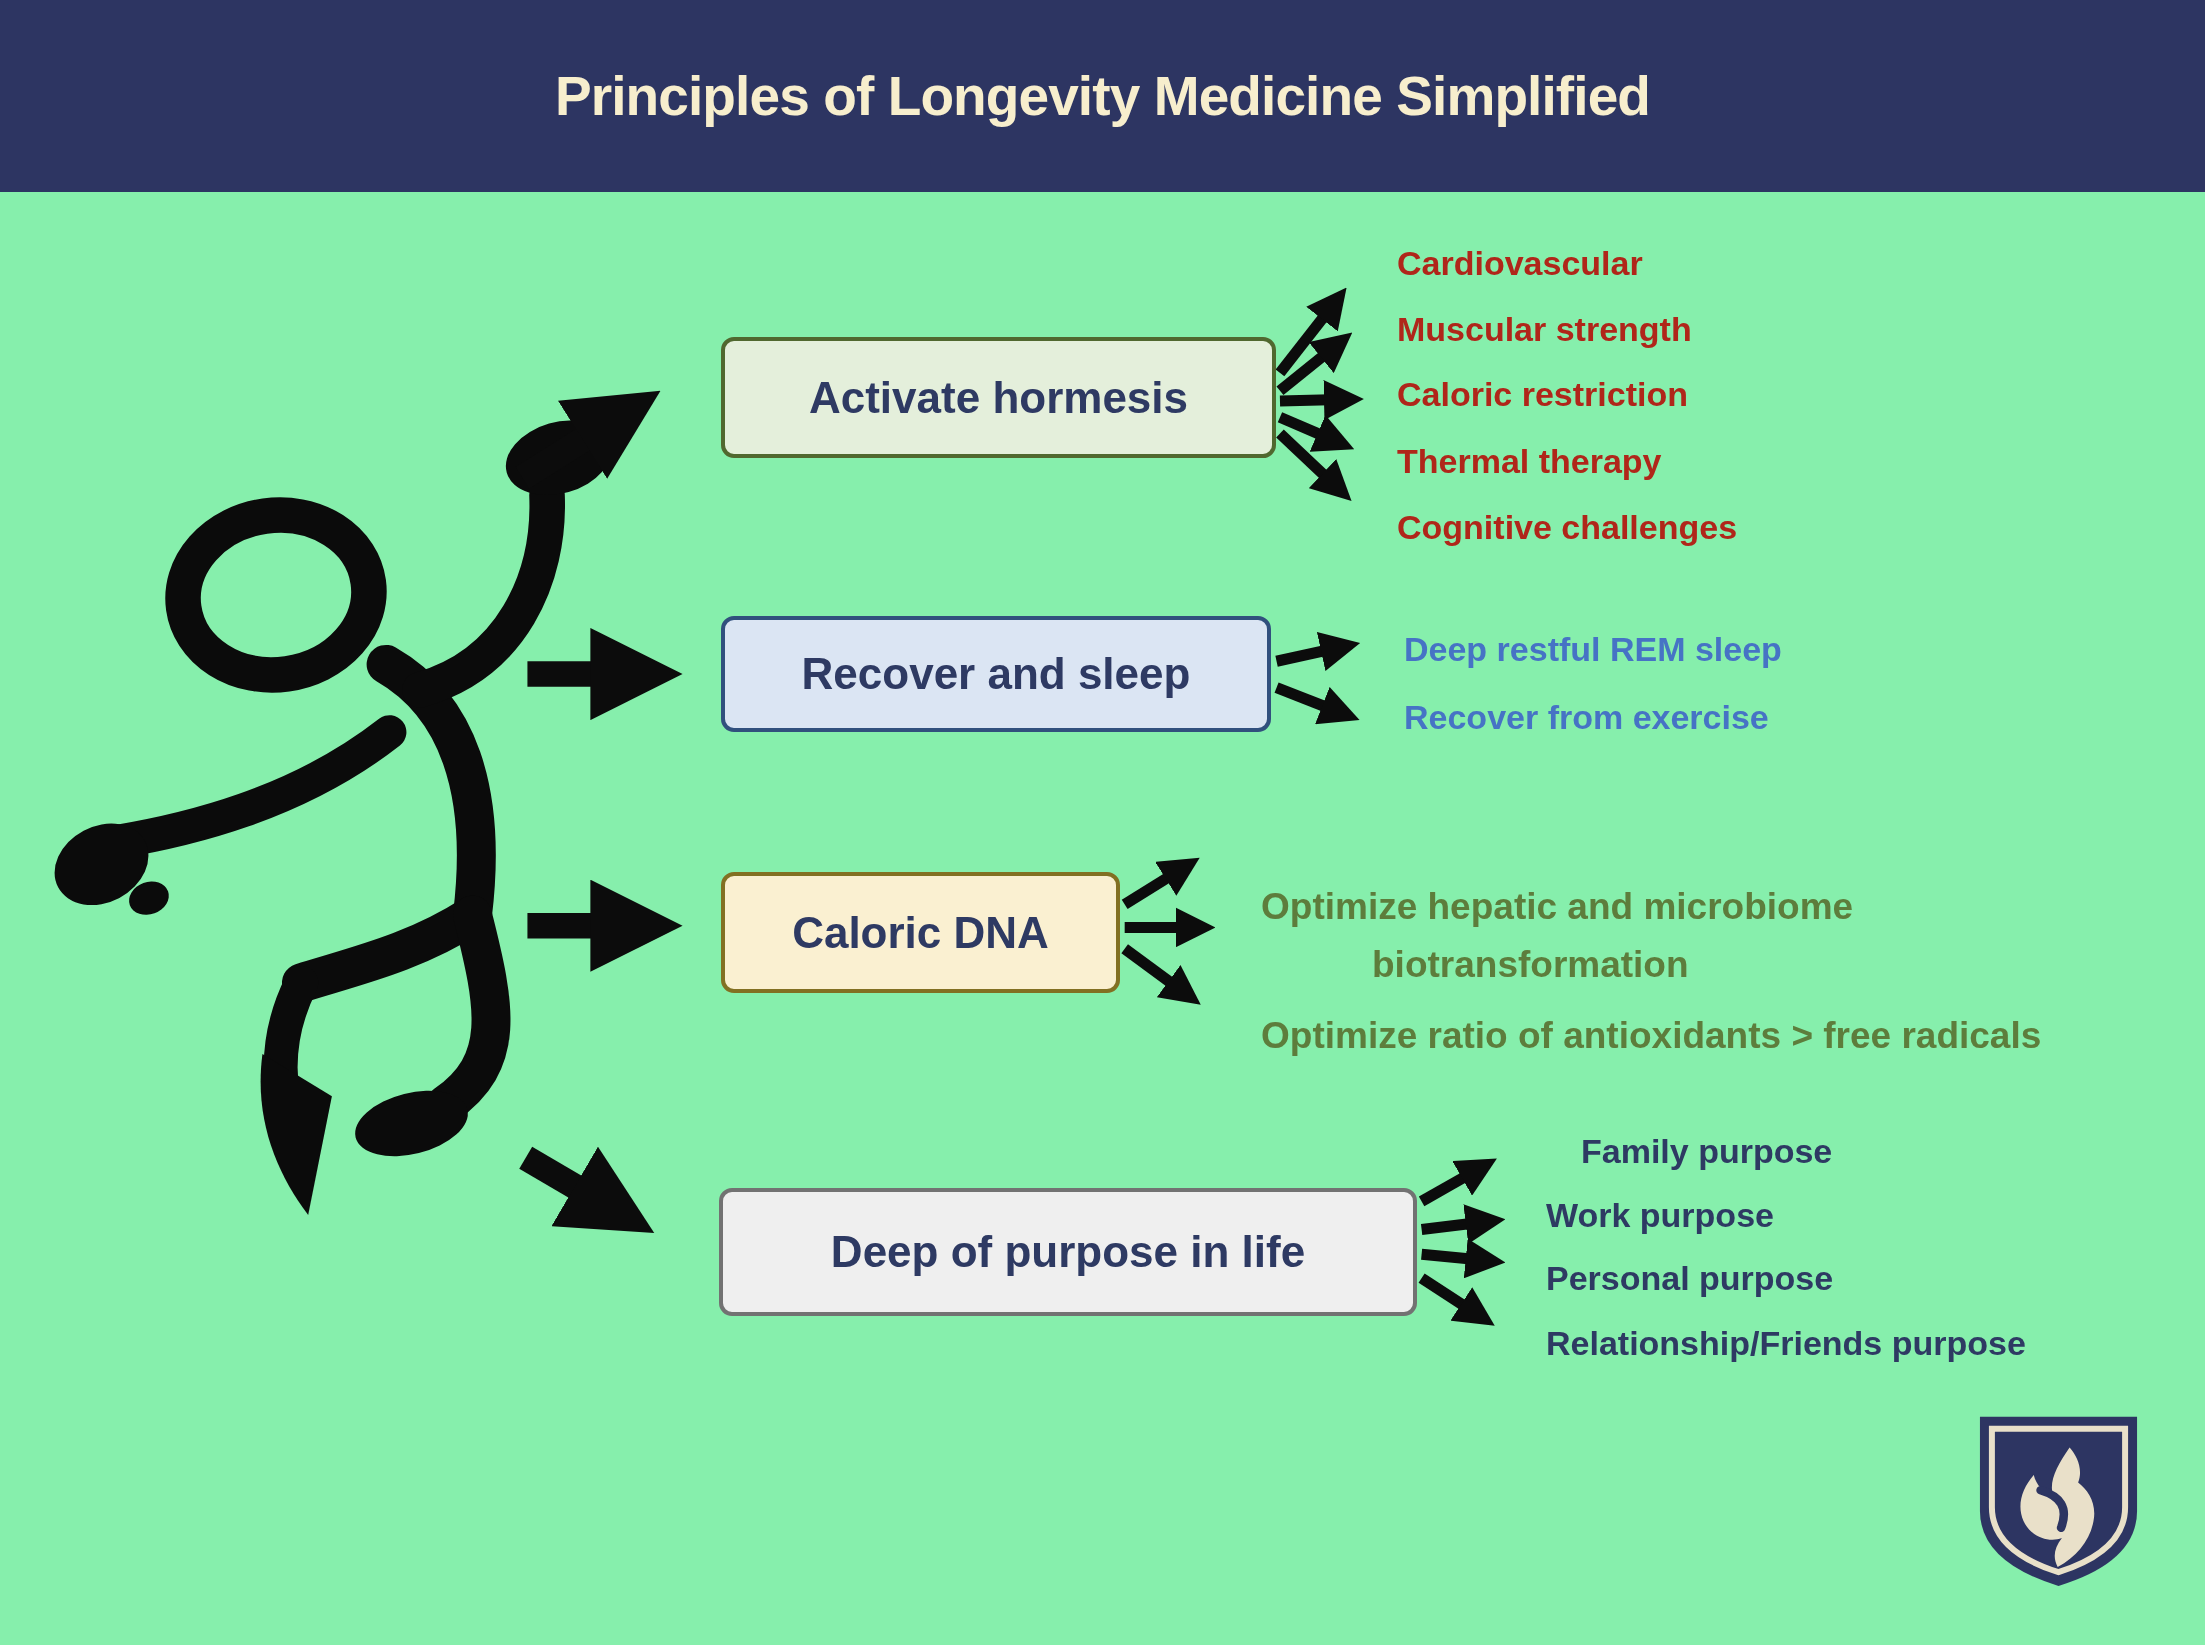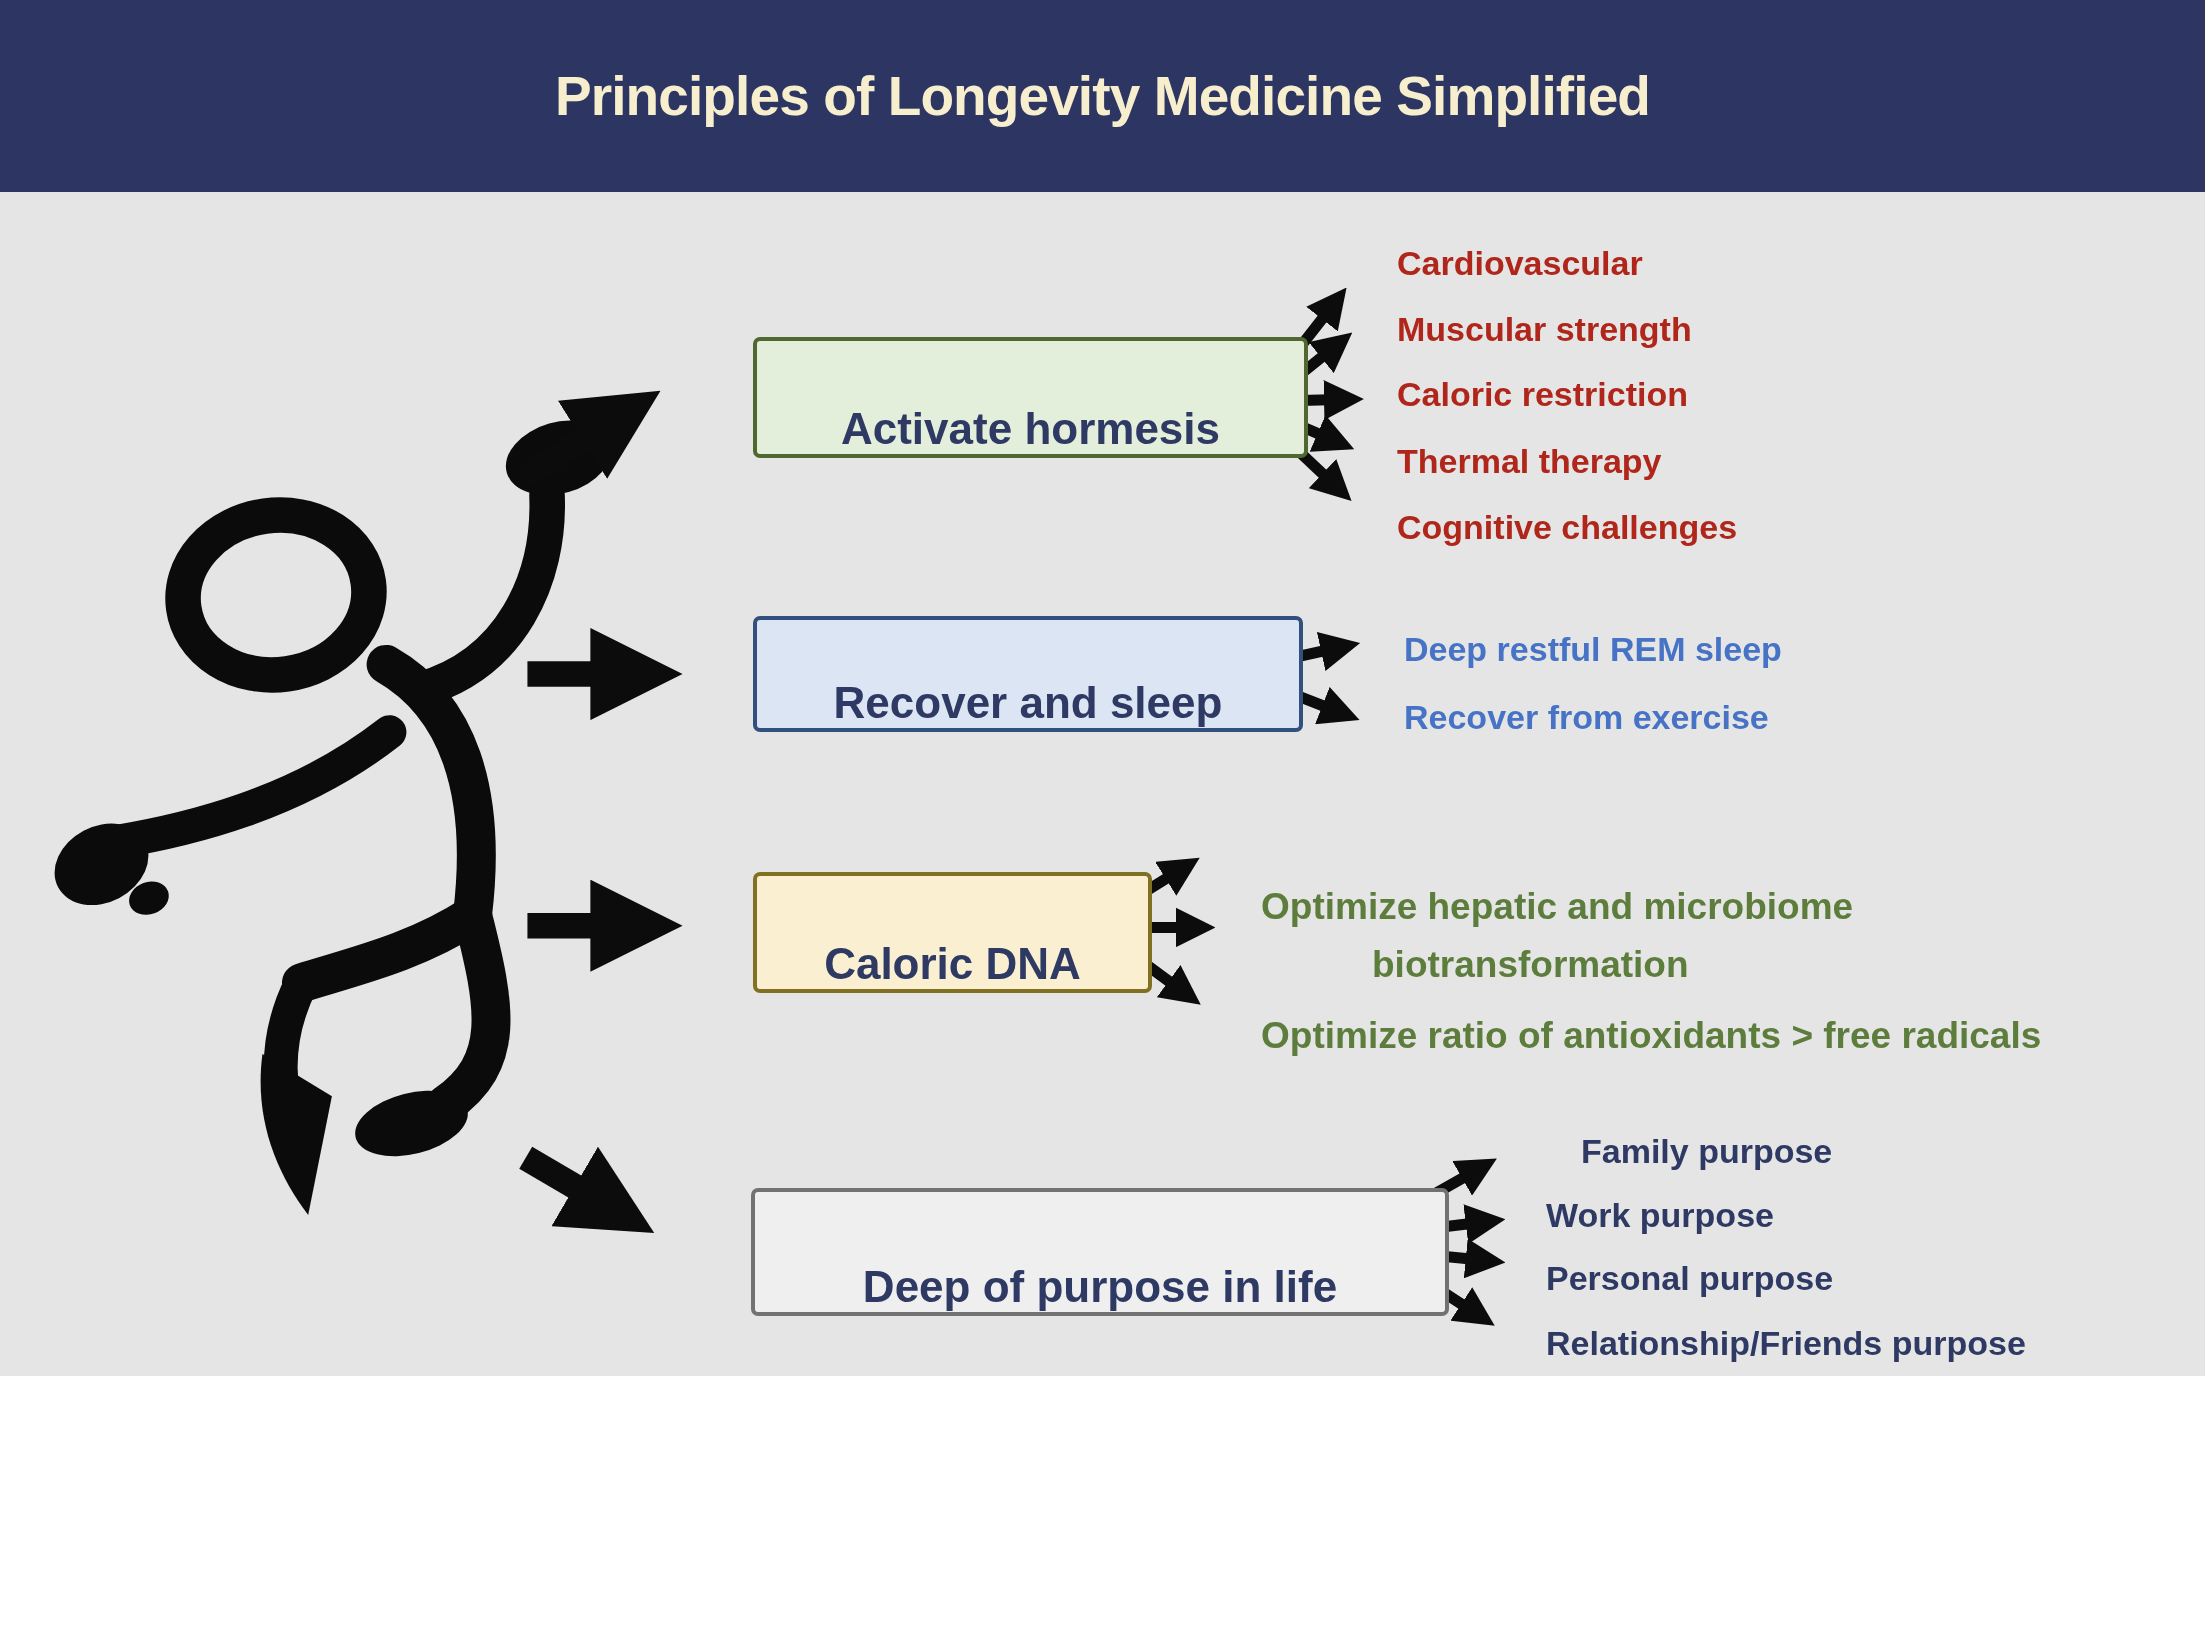--- a/index.html
+++ b/index.html
@@ -4,22 +4,22 @@
 <style>
   html, body {
     margin: 0;
     padding: 0;
     background: #ffffff;
     font-family: "Liberation Sans", sans-serif;
   }
   .canvas {
     position: relative;
     width: 2205px;
-    height: 1376px;
-    background: #e5e5e5;
+    height: 1645px;
+    background: #86efac;
     overflow: hidden;
   }
   
   .header-bar {
     position: absolute;
     left: 0; top: 0;
     width: 2205px; height: 192px;
     background: #2d3562;
     display: flex;
     align-items: center;
@@ -43,26 +43,25 @@
     left: 0; top: 0;
     width: 2205px; height: 1645px;
     pointer-events: none;
   }
   .arrows-svg line { stroke: #0c0c0c; }
   .arrows-svg .big  { stroke-width: 30px; }
   .arrows-svg .fan  { stroke-width: 13px; }
   
   .box {
     position: absolute;
-    border-radius: 7px;
+    border-radius: 13px;
     display: flex;
-    align-items: flex-end;
+    align-items: center;
     justify-content: center;
     box-sizing: border-box;
-    margin-left: 32px;
   }
   .box span {
     font-weight: 700;
     font-size: 44px;
     color: #2e3a63;
     white-space: nowrap;
   }
   .box-hormesis { left: 721px; top: 337px;  width: 555px; height: 121px; background: #e4efdb; border: 4.3px solid #50682f; }
   .box-sleep    { left: 721px; top: 616px;  width: 550px; height: 116px; background: #dbe5f3; border: 4.3px solid #31507d; }
   .box-dna      { left: 721px; top: 872px; width: 399px; height: 121px; background: #faf0d1; border: 4.3px solid #827022; }

